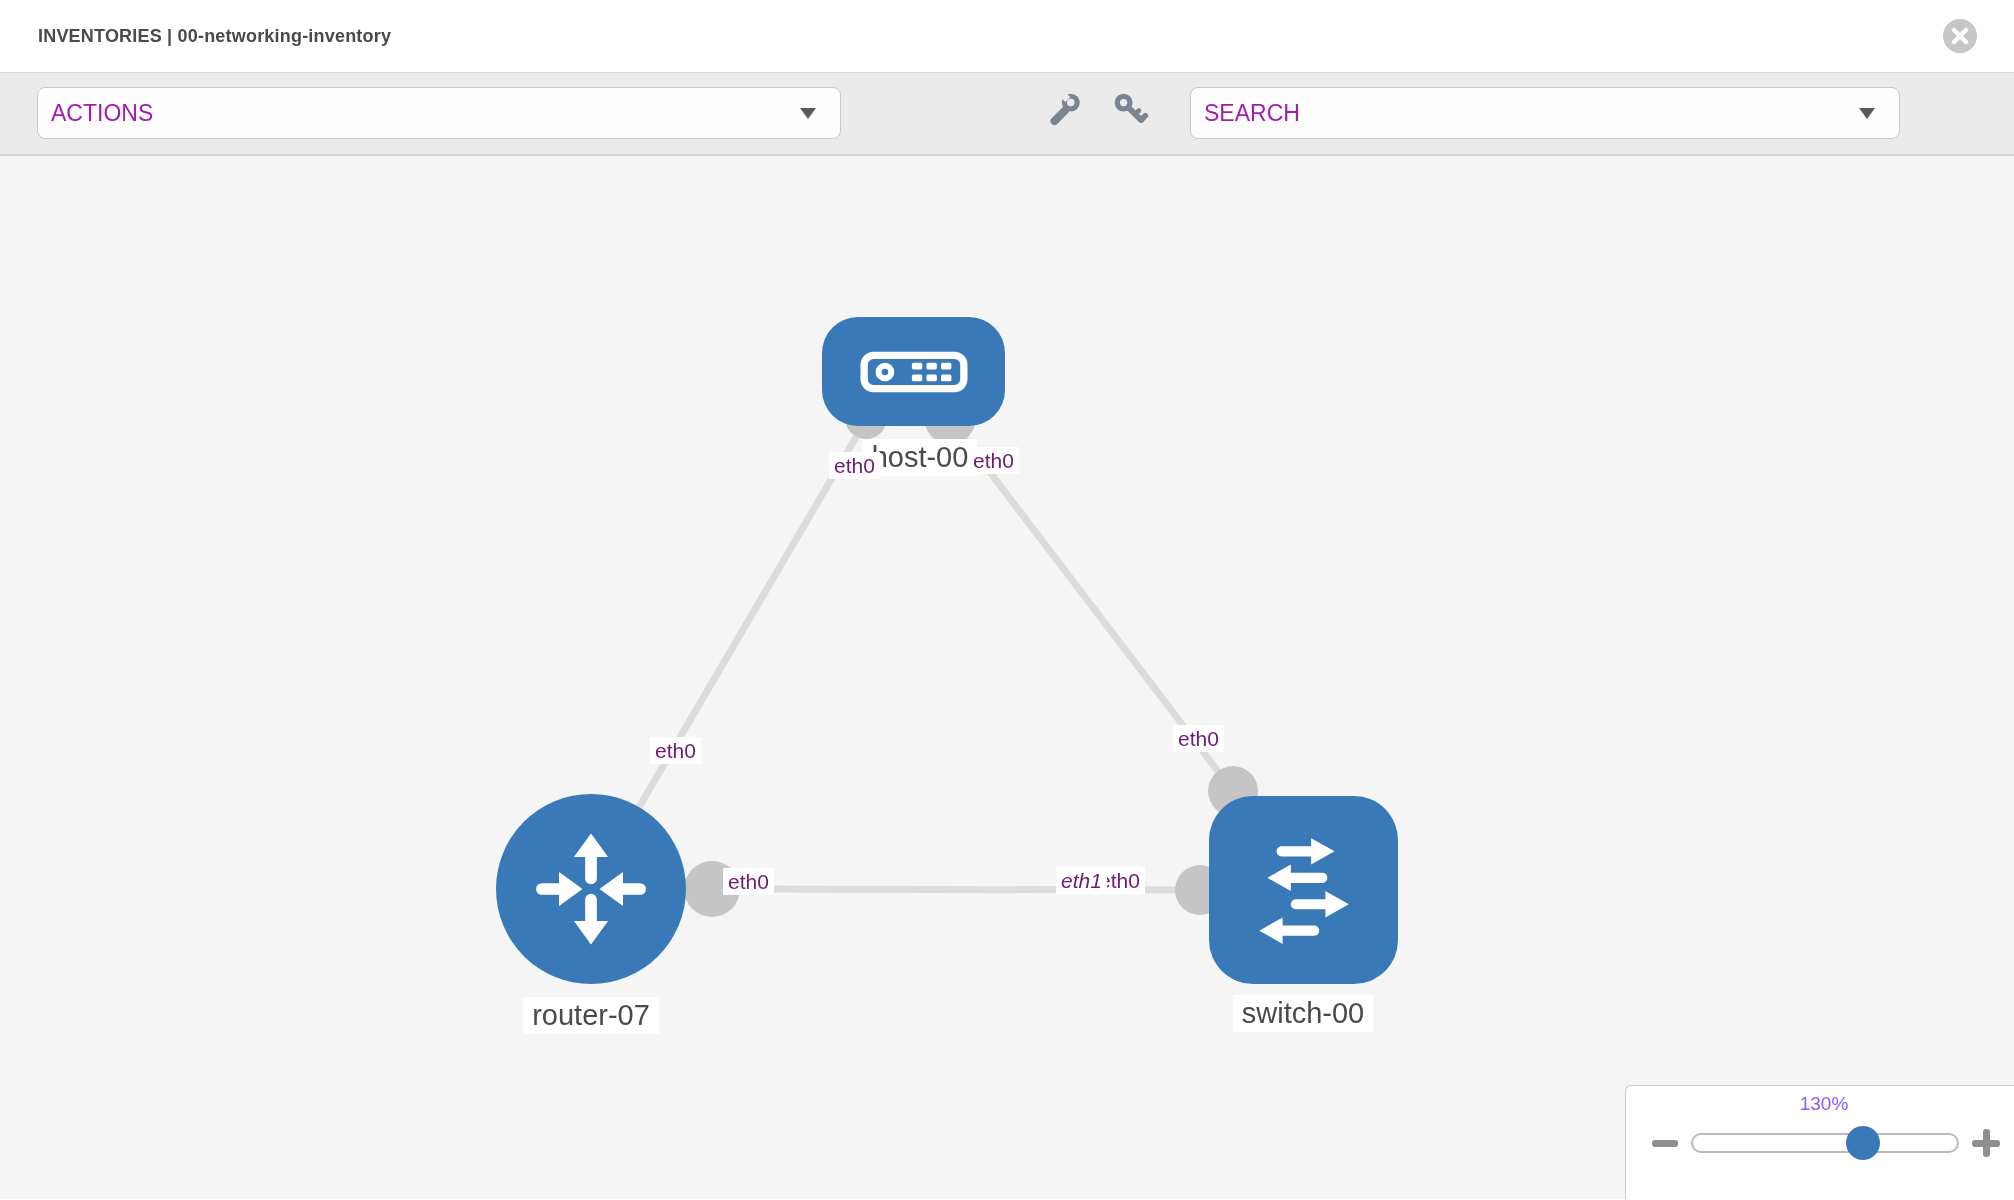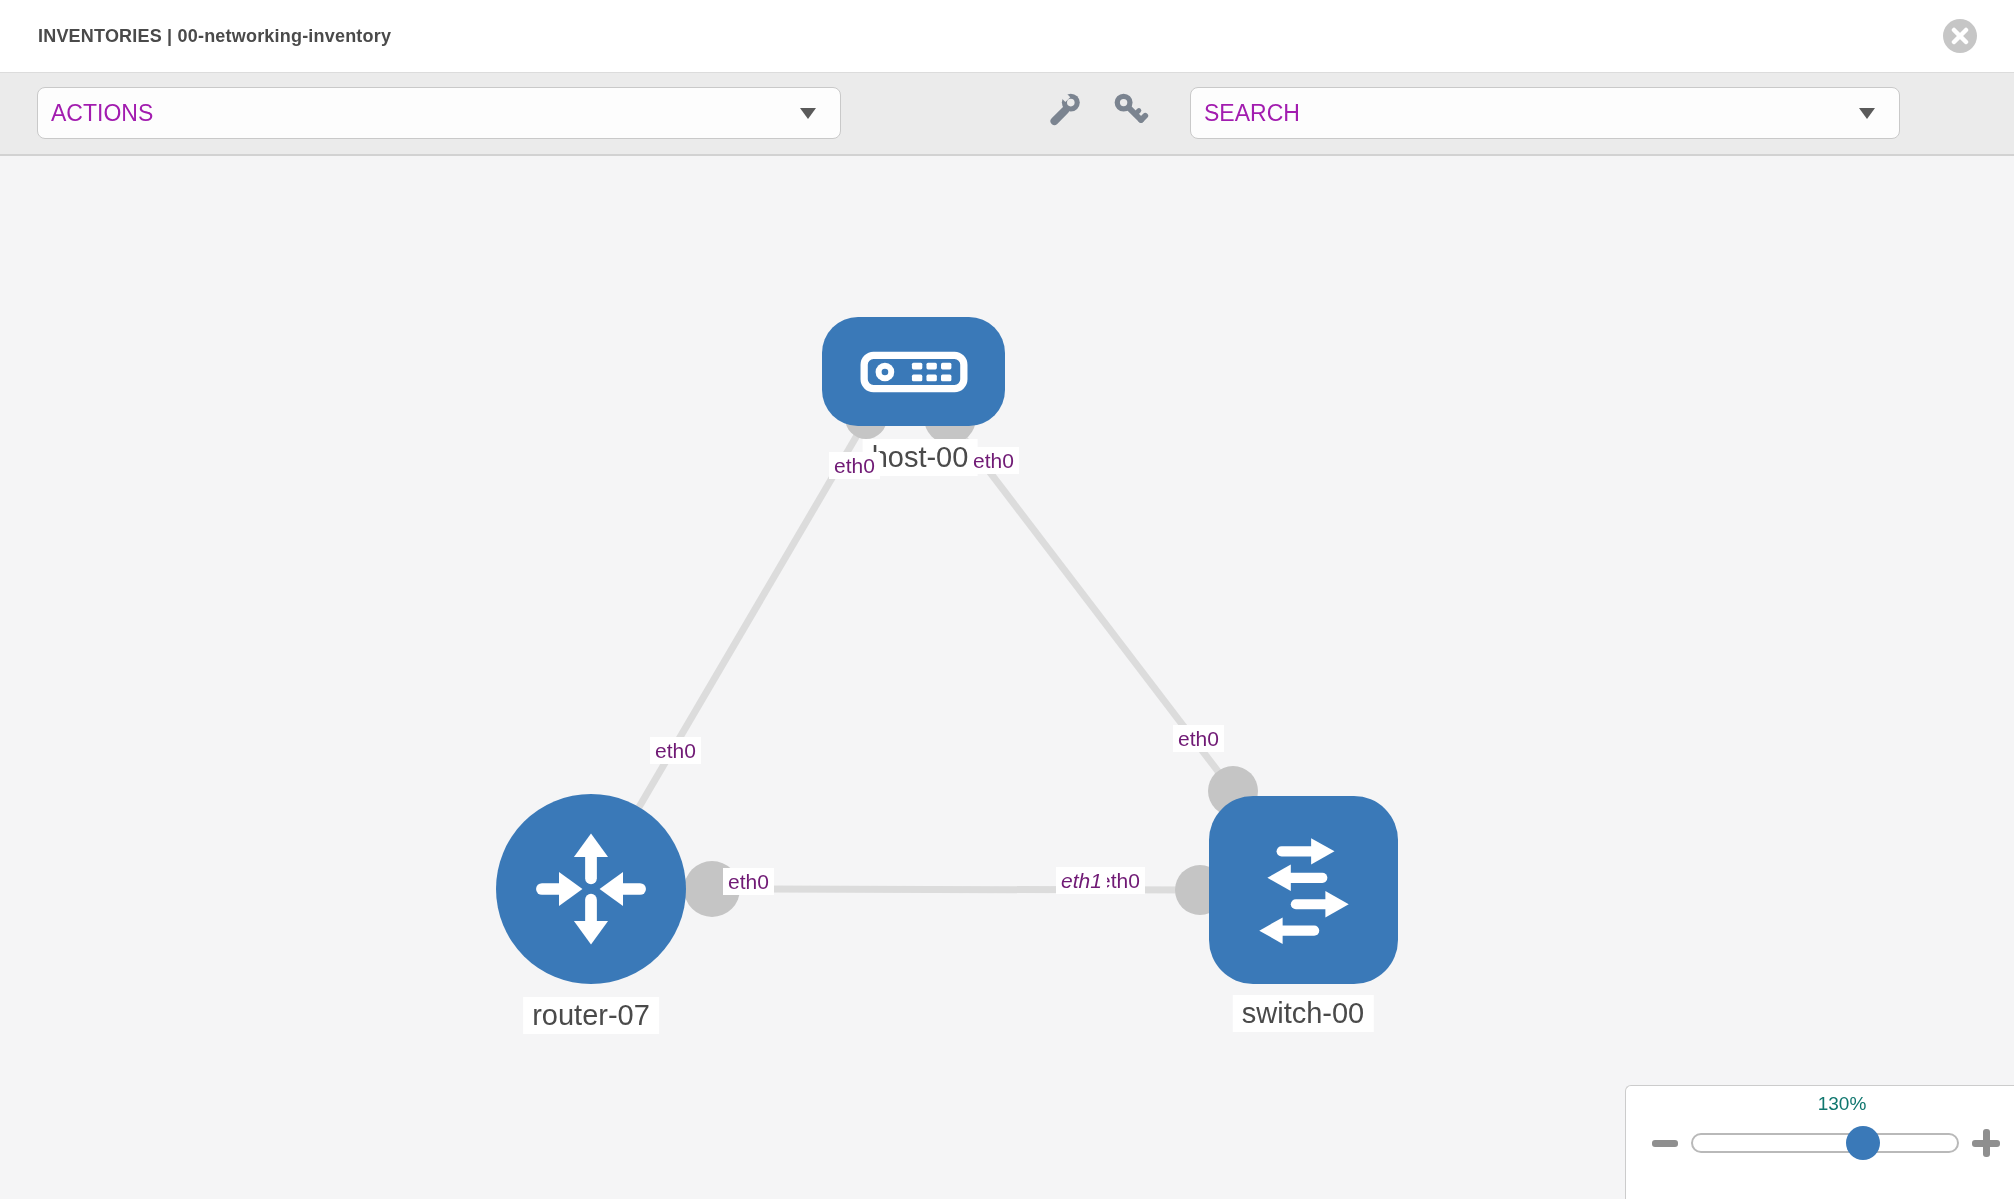--- a/index.html
+++ b/index.html
@@ -37,21 +37,21 @@
   .node-switch { left:1209px; top:640px; width:189px; height:188px; border-radius:44px; }
 
   .node-label { position:absolute; transform:translateX(-50%); background:#ffffff; color:#4a4a4a;
                 font-size:29px; line-height:1.15; padding:2px 9px; white-space:nowrap; }
   .iface-label { position:absolute; background:#ffffff; color:#701a75; font-size:21px; line-height:1.1;
                  padding:2px 5px; white-space:nowrap; }
 
   
   .zoom-panel { position:absolute; left:1625px; top:929px; width:389px; height:114px; background:#ffffff;
                 border:1px solid #cccccc; border-right:none; border-bottom:none; border-top-left-radius:6px; }
-  .zoom-value { position:absolute; left:216px; top:7px; transform:translateX(-50%); font-size:19px; color:#0f766e; }
+  .zoom-value { position:absolute; left:198px; top:7px; transform:translateX(-50%); font-size:19px; color:#8b5cf6; }
   .zoom-minus { position:absolute; left:26px; top:54px; width:26px; height:7px; border-radius:3px; background:#8f8f8f; cursor:pointer; }
   .zoom-plus  { position:absolute; left:346px; top:43px; width:28px; height:28px; cursor:pointer; }
   .zoom-plus .pbar-h { position:absolute; left:0; top:10.5px; width:28px; height:7px; border-radius:3px; background:#8f8f8f; }
   .zoom-plus .pbar-v { position:absolute; left:10.5px; top:0; width:7px; height:28px; border-radius:3px; background:#8f8f8f; }
   .zoom-track { position:absolute; left:65px; top:47px; width:268px; height:20px; background:#ffffff;
                 border:2px solid #b9b9b9; border-radius:11px; cursor:pointer; }
   .zoom-handle { position:absolute; left:220px; top:40px; width:34px; height:34px; border-radius:50%;
                  background:#3a79b8; cursor:grab; }
 
   .xbar { stroke:#ffffff; stroke-width:4.5; stroke-linecap:round; }

